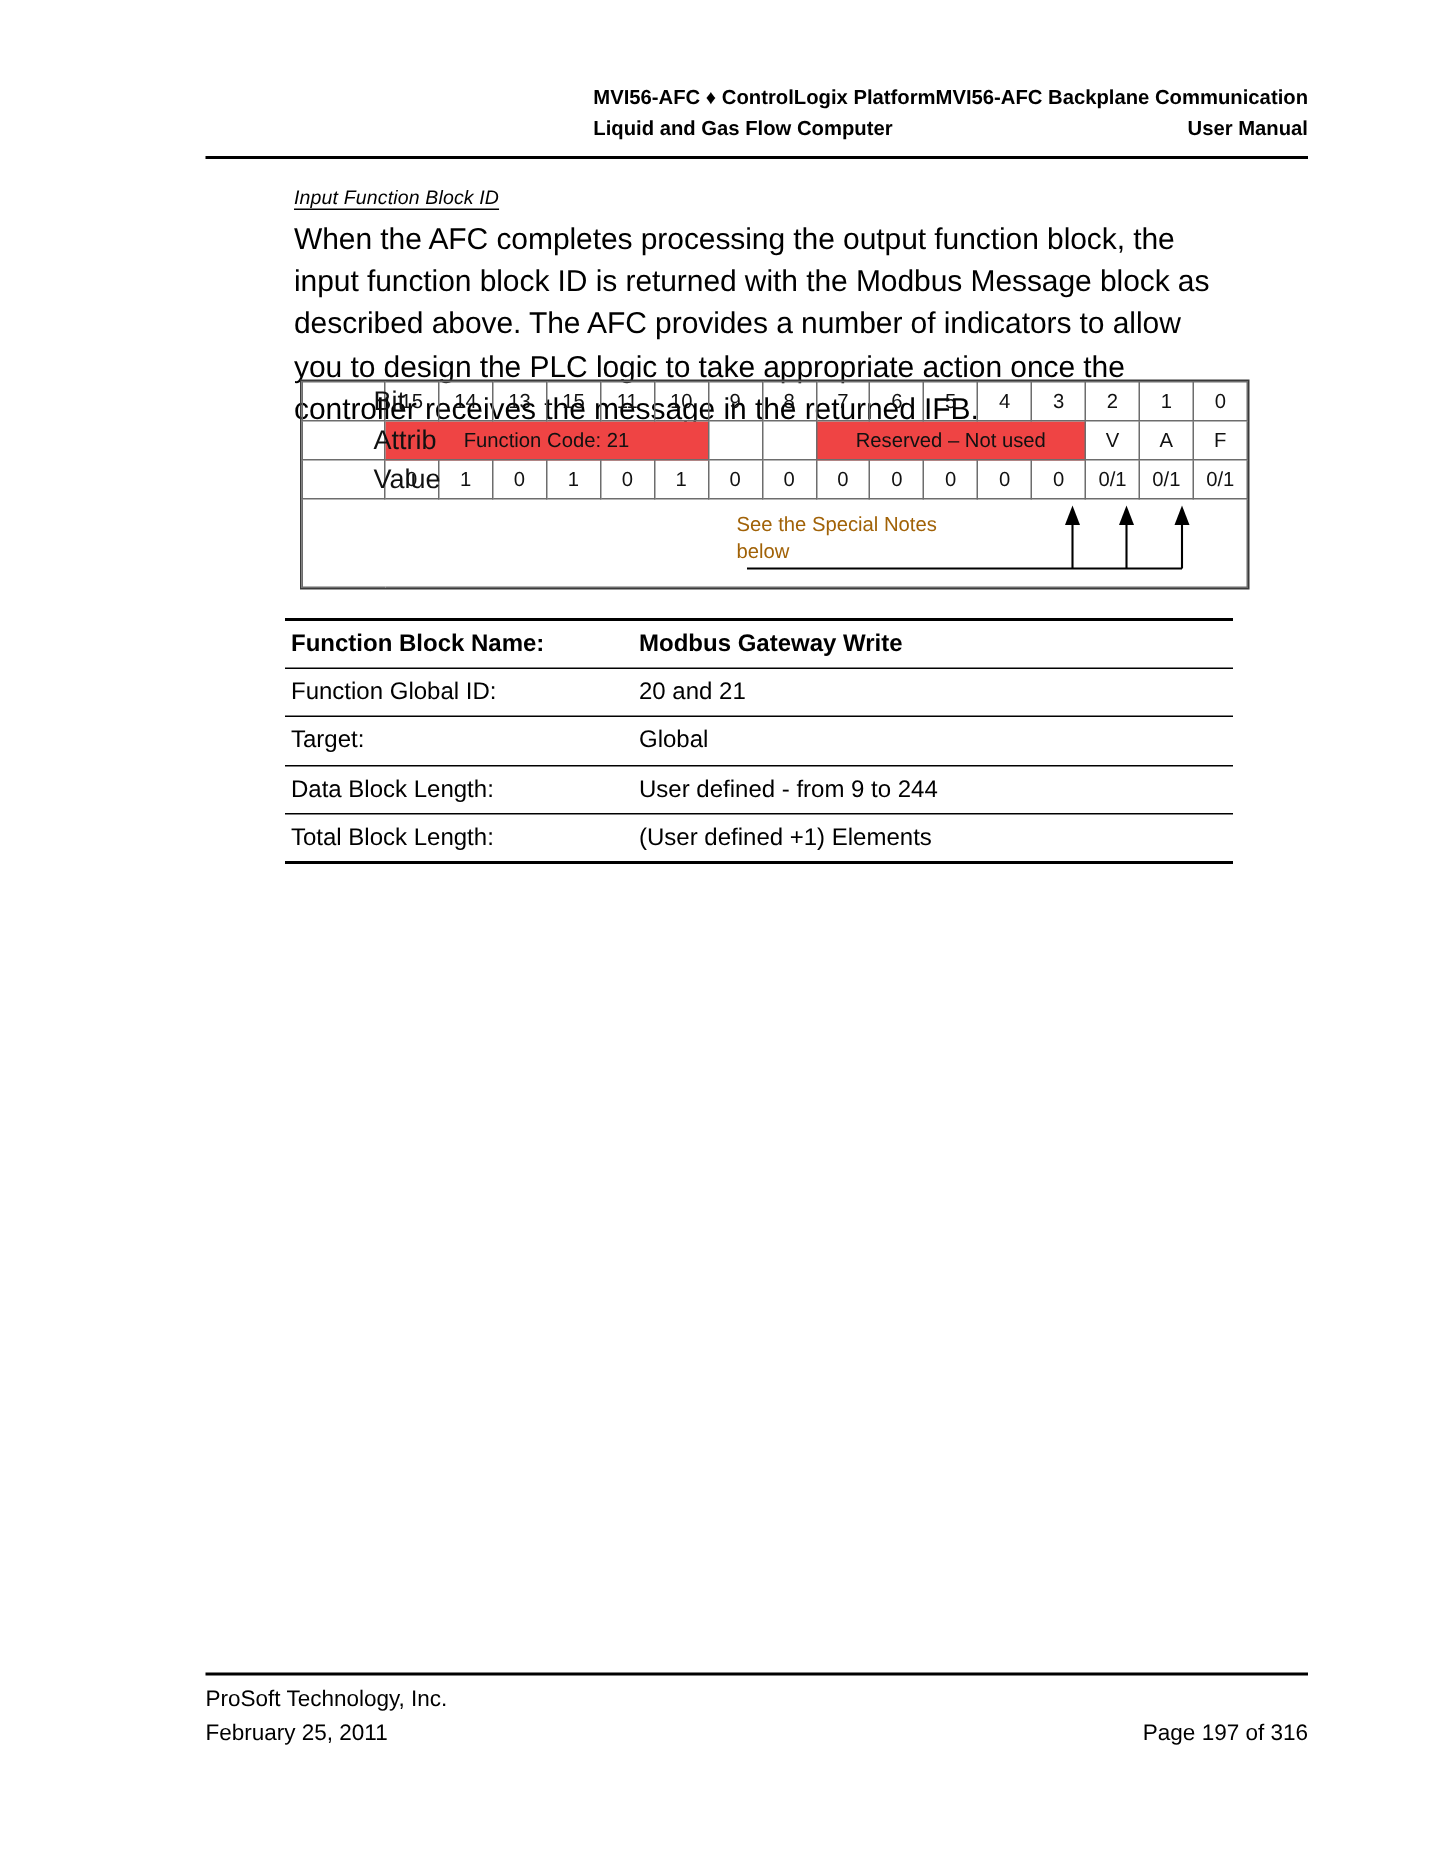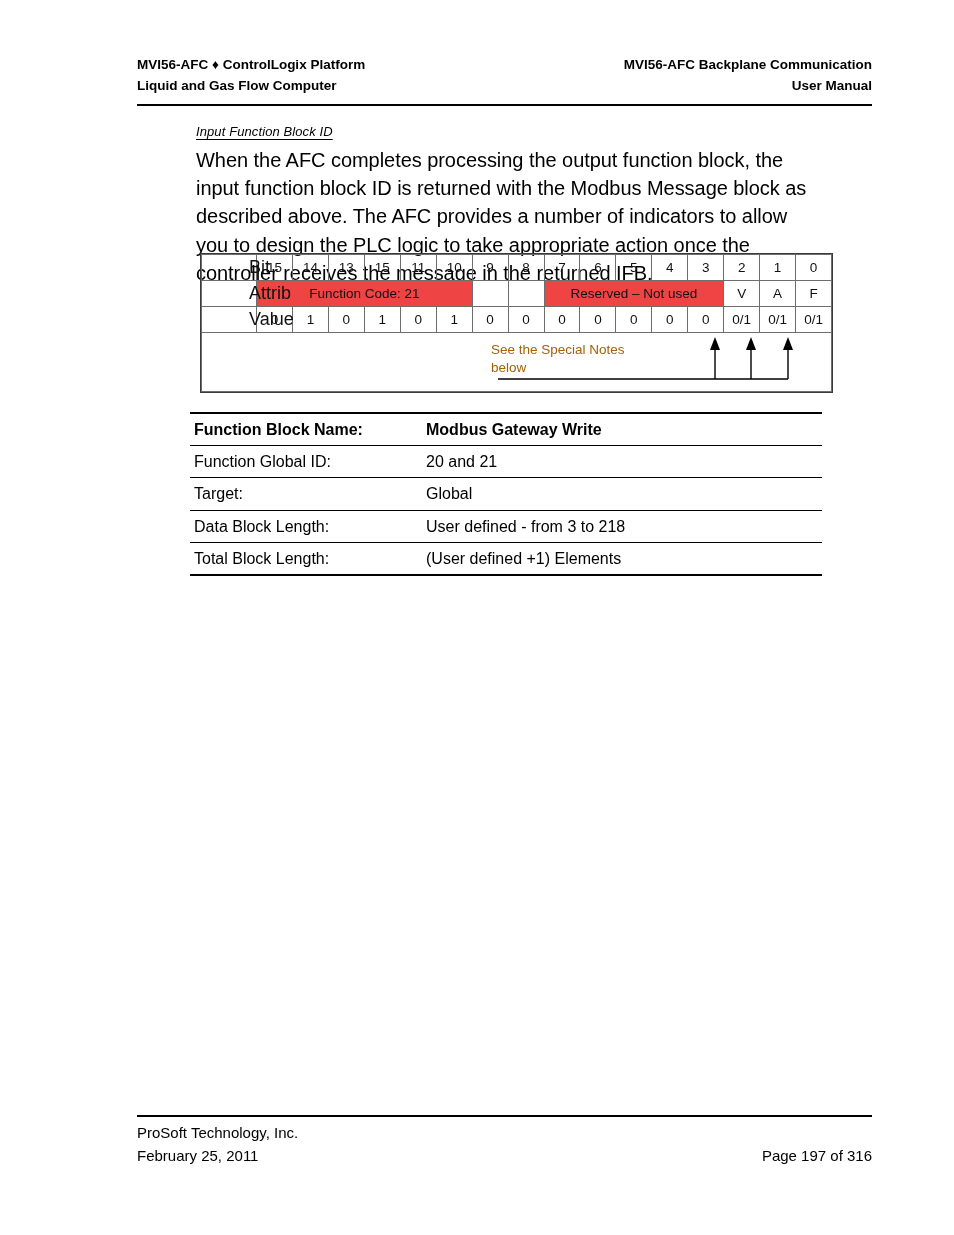--- a/index.html
+++ b/index.html
@@ -17,21 +17,21 @@
     overflow: hidden;
   }
 
   
   .page-header {
     position: absolute;
     left: 137px;
     top: 55px;
     width: 735px;
     display: flex;
-    justify-content: space-between;
+    justify-content: flex-end;
     align-items: flex-start;
     font-size: 13.5px;
     font-weight: bold;
     line-height: 1.55;
   }
   .page-header .hdr-left { text-align: left; }
   .page-header .hdr-right { text-align: right; }
   .header-rule {
     position: absolute;
     left: 137px;
@@ -277,21 +277,21 @@
         <tr>
           <td class="col-label">Function Global ID:</td>
           <td>20 and 21</td>
         </tr>
         <tr>
           <td class="col-label">Target:</td>
           <td>Global</td>
         </tr>
         <tr>
           <td class="col-label">Data Block Length:</td>
-          <td>User defined - from 3 to 218</td>
+          <td>User defined - from 9 to 244</td>
         </tr>
         <tr>
           <td class="col-label">Total Block Length:</td>
           <td>(User defined +1) Elements</td>
         </tr>
       </tbody>
   </table>
 </div>
 
 <div class="footer-rule"></div>

